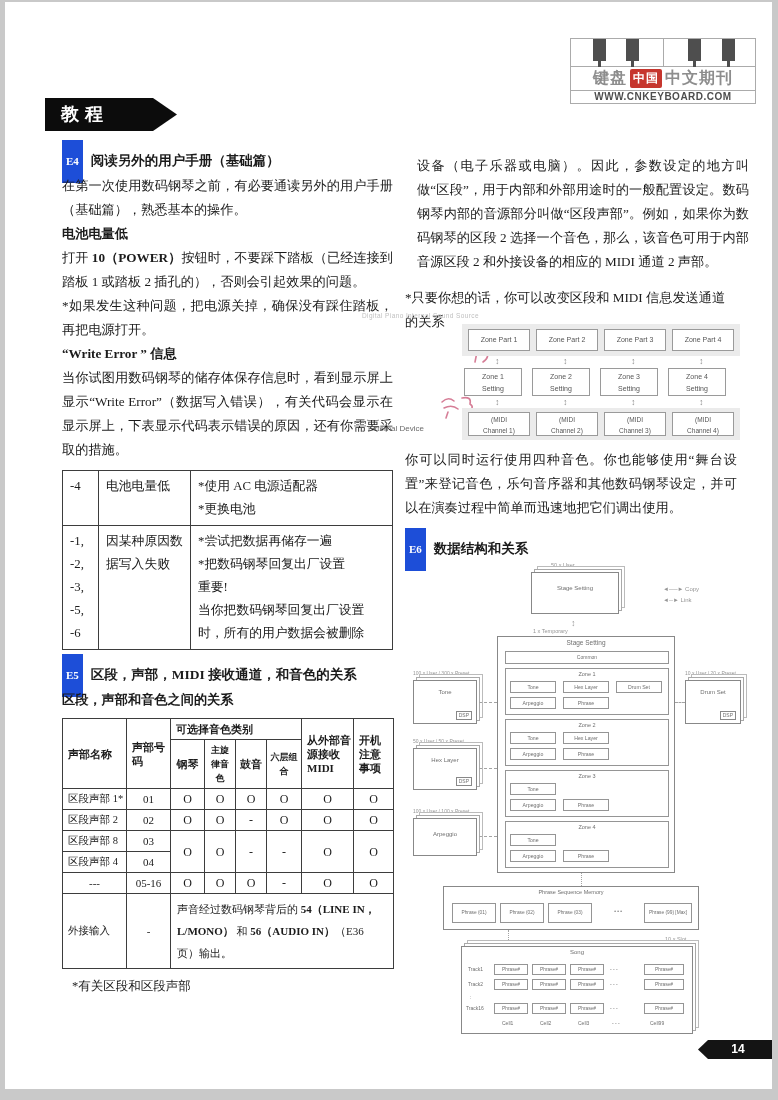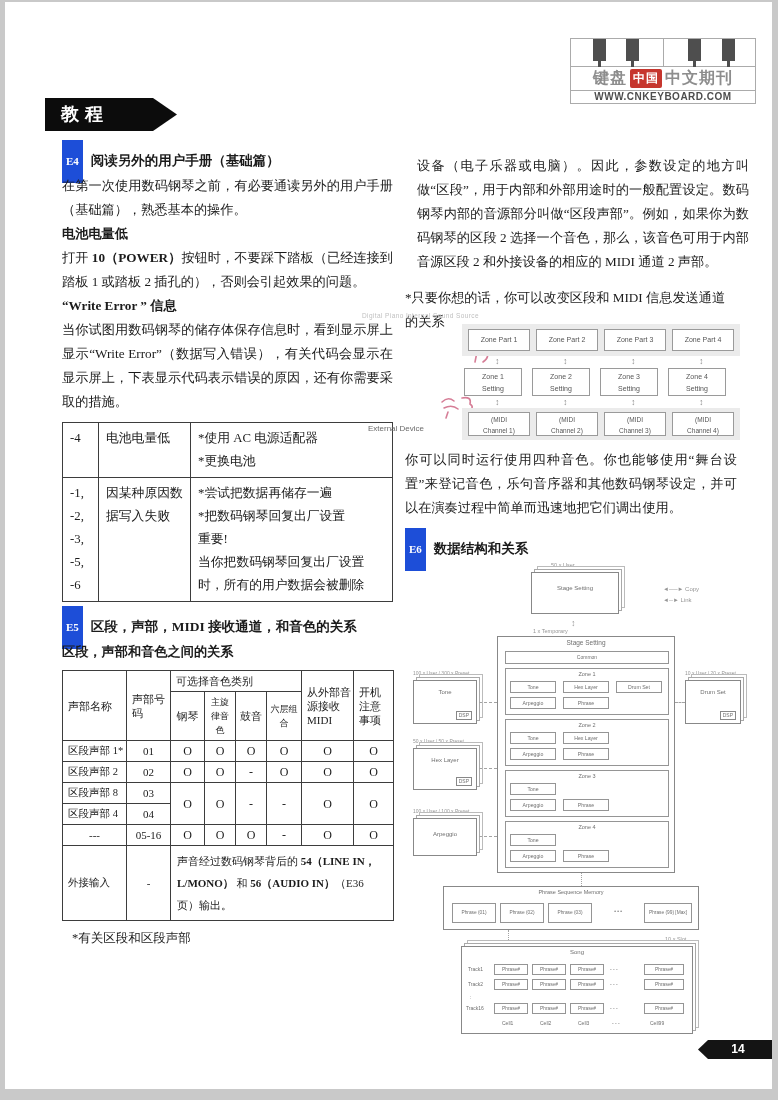--- a/index.html
+++ b/index.html
@@ -35,21 +35,21 @@
   p.body { font-size:13.2px; line-height:24px; text-align:justify; }
   .pl { white-space:pre-line; }
 
   
   table.err { width:100%; border-collapse:collapse; margin-top:8px; table-layout:fixed; }
   table.err td { border:1px solid #3d3d3d; font-size:12.8px; line-height:23px; padding:4px 7px; vertical-align:top; }
 
   
   table.parts { width:100%; border-collapse:collapse; margin-top:6px; table-layout:fixed; }
   table.parts td, table.parts th { border:1px solid #3d3d3d; font-size:11px; line-height:14px; padding:3px 2px; text-align:center; vertical-align:middle; }
-  table.parts th { font-weight:normal; }
+  table.parts th { font-weight:bold; }
   table.parts th.lft { text-align:left; padding-left:5px; }
   table.parts td.name { text-align:left; padding-left:5px; font-size:10.5px; }
   table.parts td.o { font-size:12px; }
   table.parts td.note { text-align:left; font-size:11px; line-height:22px; padding:4px 6px; }
   .fnote { font-size:12.5px; line-height:22px; padding-left:10px; margin-top:6px; }
 
   
   .zdiag { position:absolute; left:-45px; top:314px; width:382px; height:126px; font-family:"Liberation Sans",sans-serif; }
   .zdiag .cap { position:absolute; left:2px; top:-4px; font-size:6.5px; color:#bfbfbf; letter-spacing:0.4px; }
   .zpanel { position:absolute; background:#ebebeb; }
@@ -111,20 +111,21 @@
 
   <div class="lcol">
 
     <div class="sec-head">
       <span class="etag">E4</span>
       <span class="sec-title">阅读另外的用户手册（基础篇）</span>
     </div>
     <p class="body">在第一次使用数码钢琴之前，有必要通读另外的用户手册（基础篇），熟悉基本的操作。</p>
     <div class="subhead">电池电量低</div>
     <p class="body"><span>打开 </span><b>10（POWER）</b><span>按钮时，不要踩下踏板（已经连接到踏板 1 或踏板 2 插孔的），否则会引起效果的问题。</span></p>
+    <p class="body">*如果发生这种问题，把电源关掉，确保没有踩住踏板，再把电源打开。</p>
     <div class="subhead">“Write Error ” 信息</div>
     <p class="body">当你试图用数码钢琴的储存体保存信息时，看到显示屏上显示“Write Error”（数据写入错误），有关代码会显示在显示屏上，下表显示代码表示错误的原因，还有你需要采取的措施。</p>
 
     <table class="err">
       <colgroup>
           <col style="width:36px">
           <col style="width:92px">
           <col>
         </colgroup>
       <tbody>

